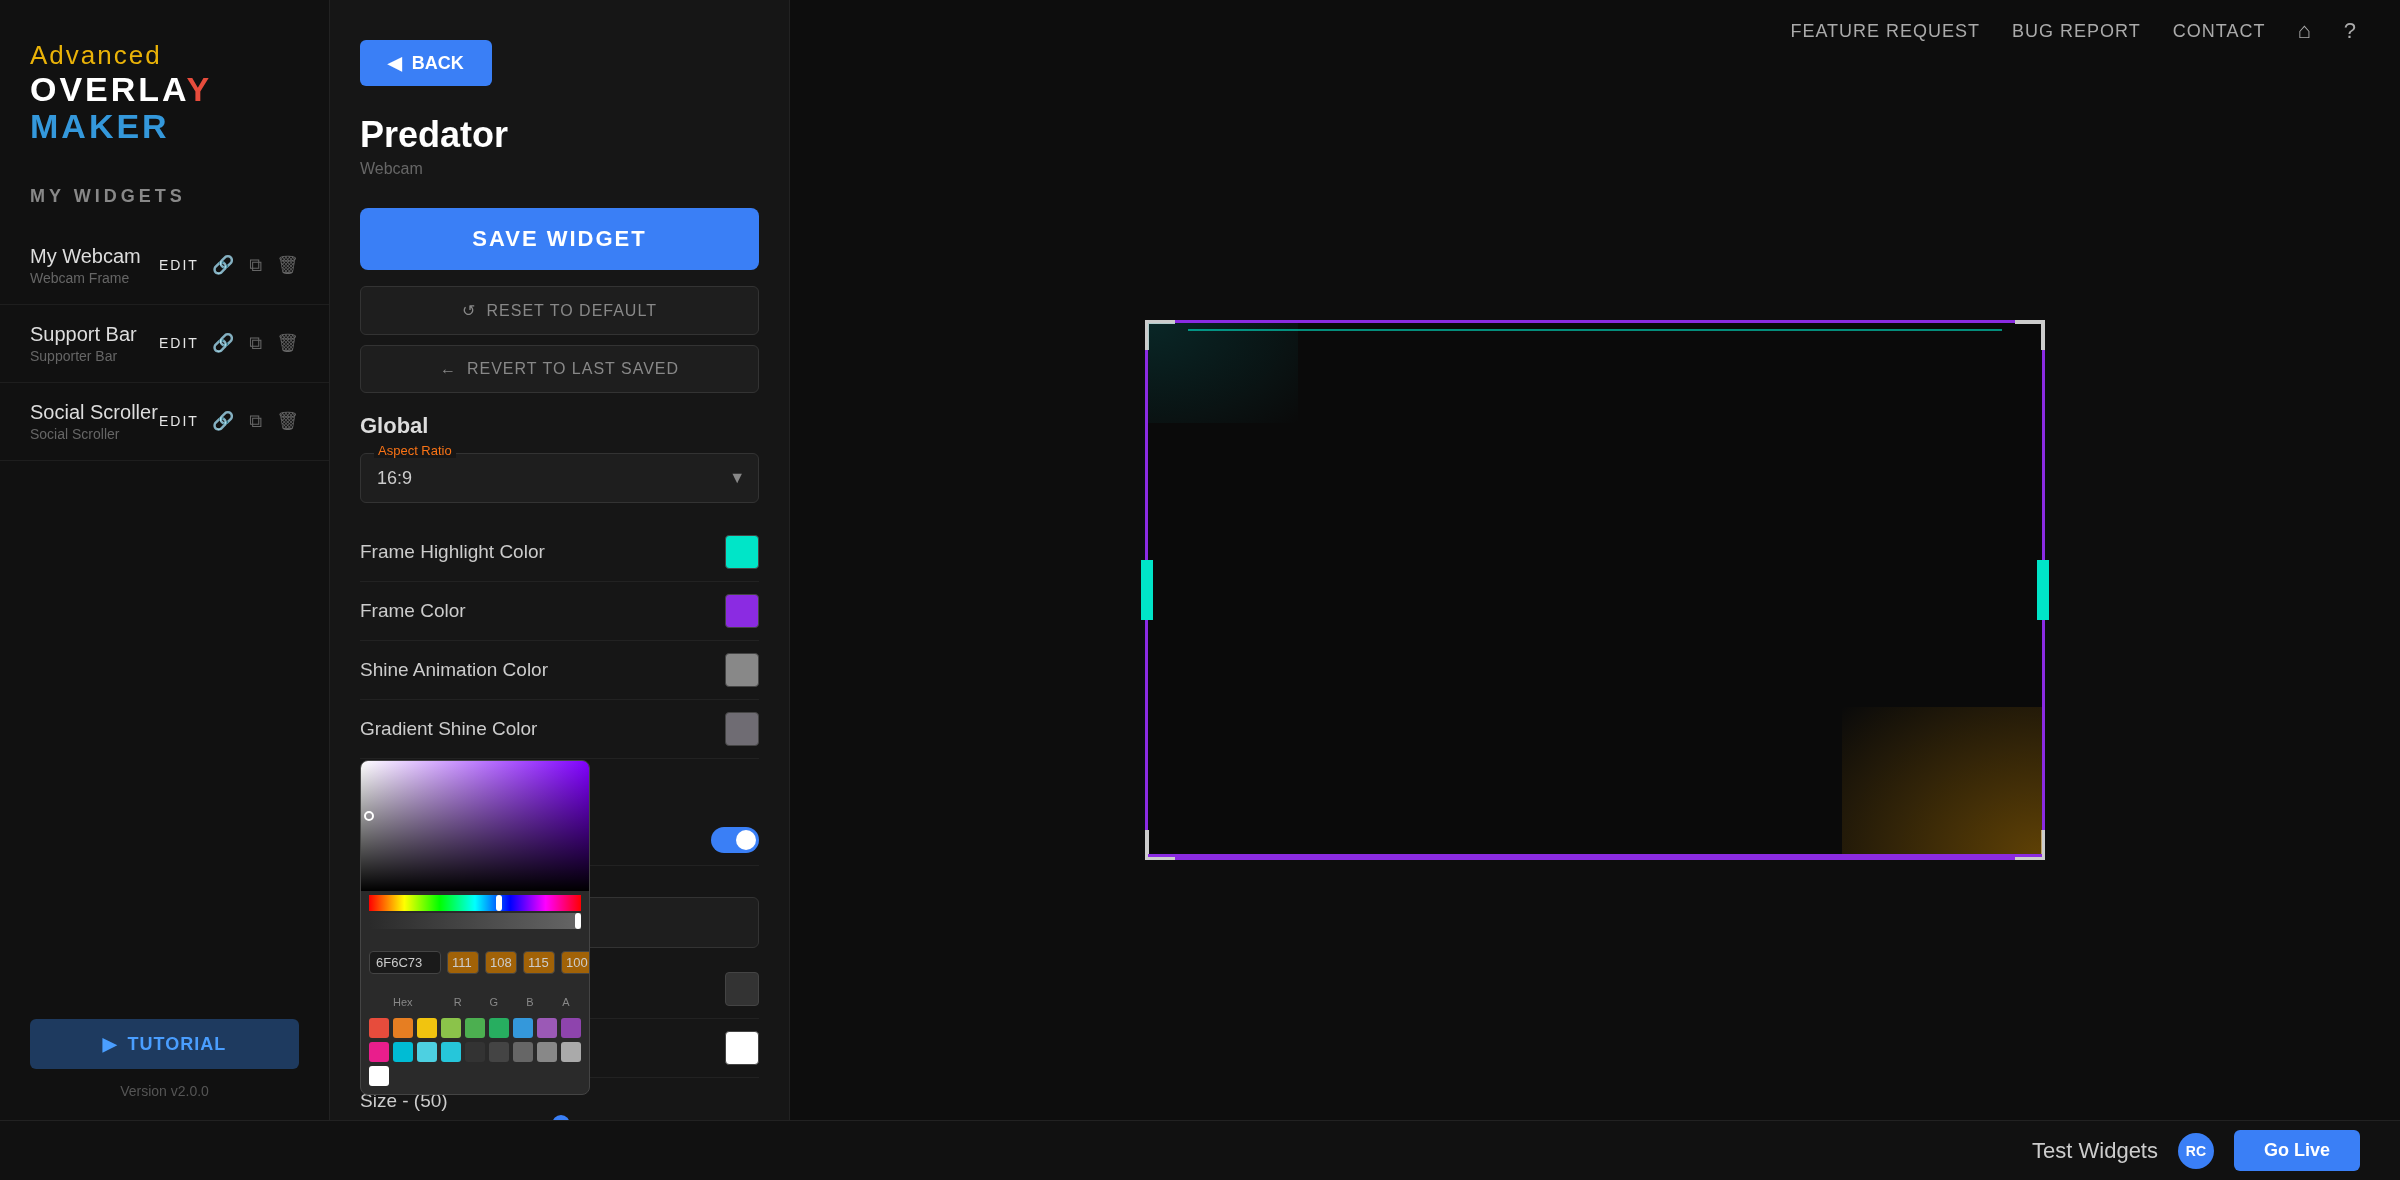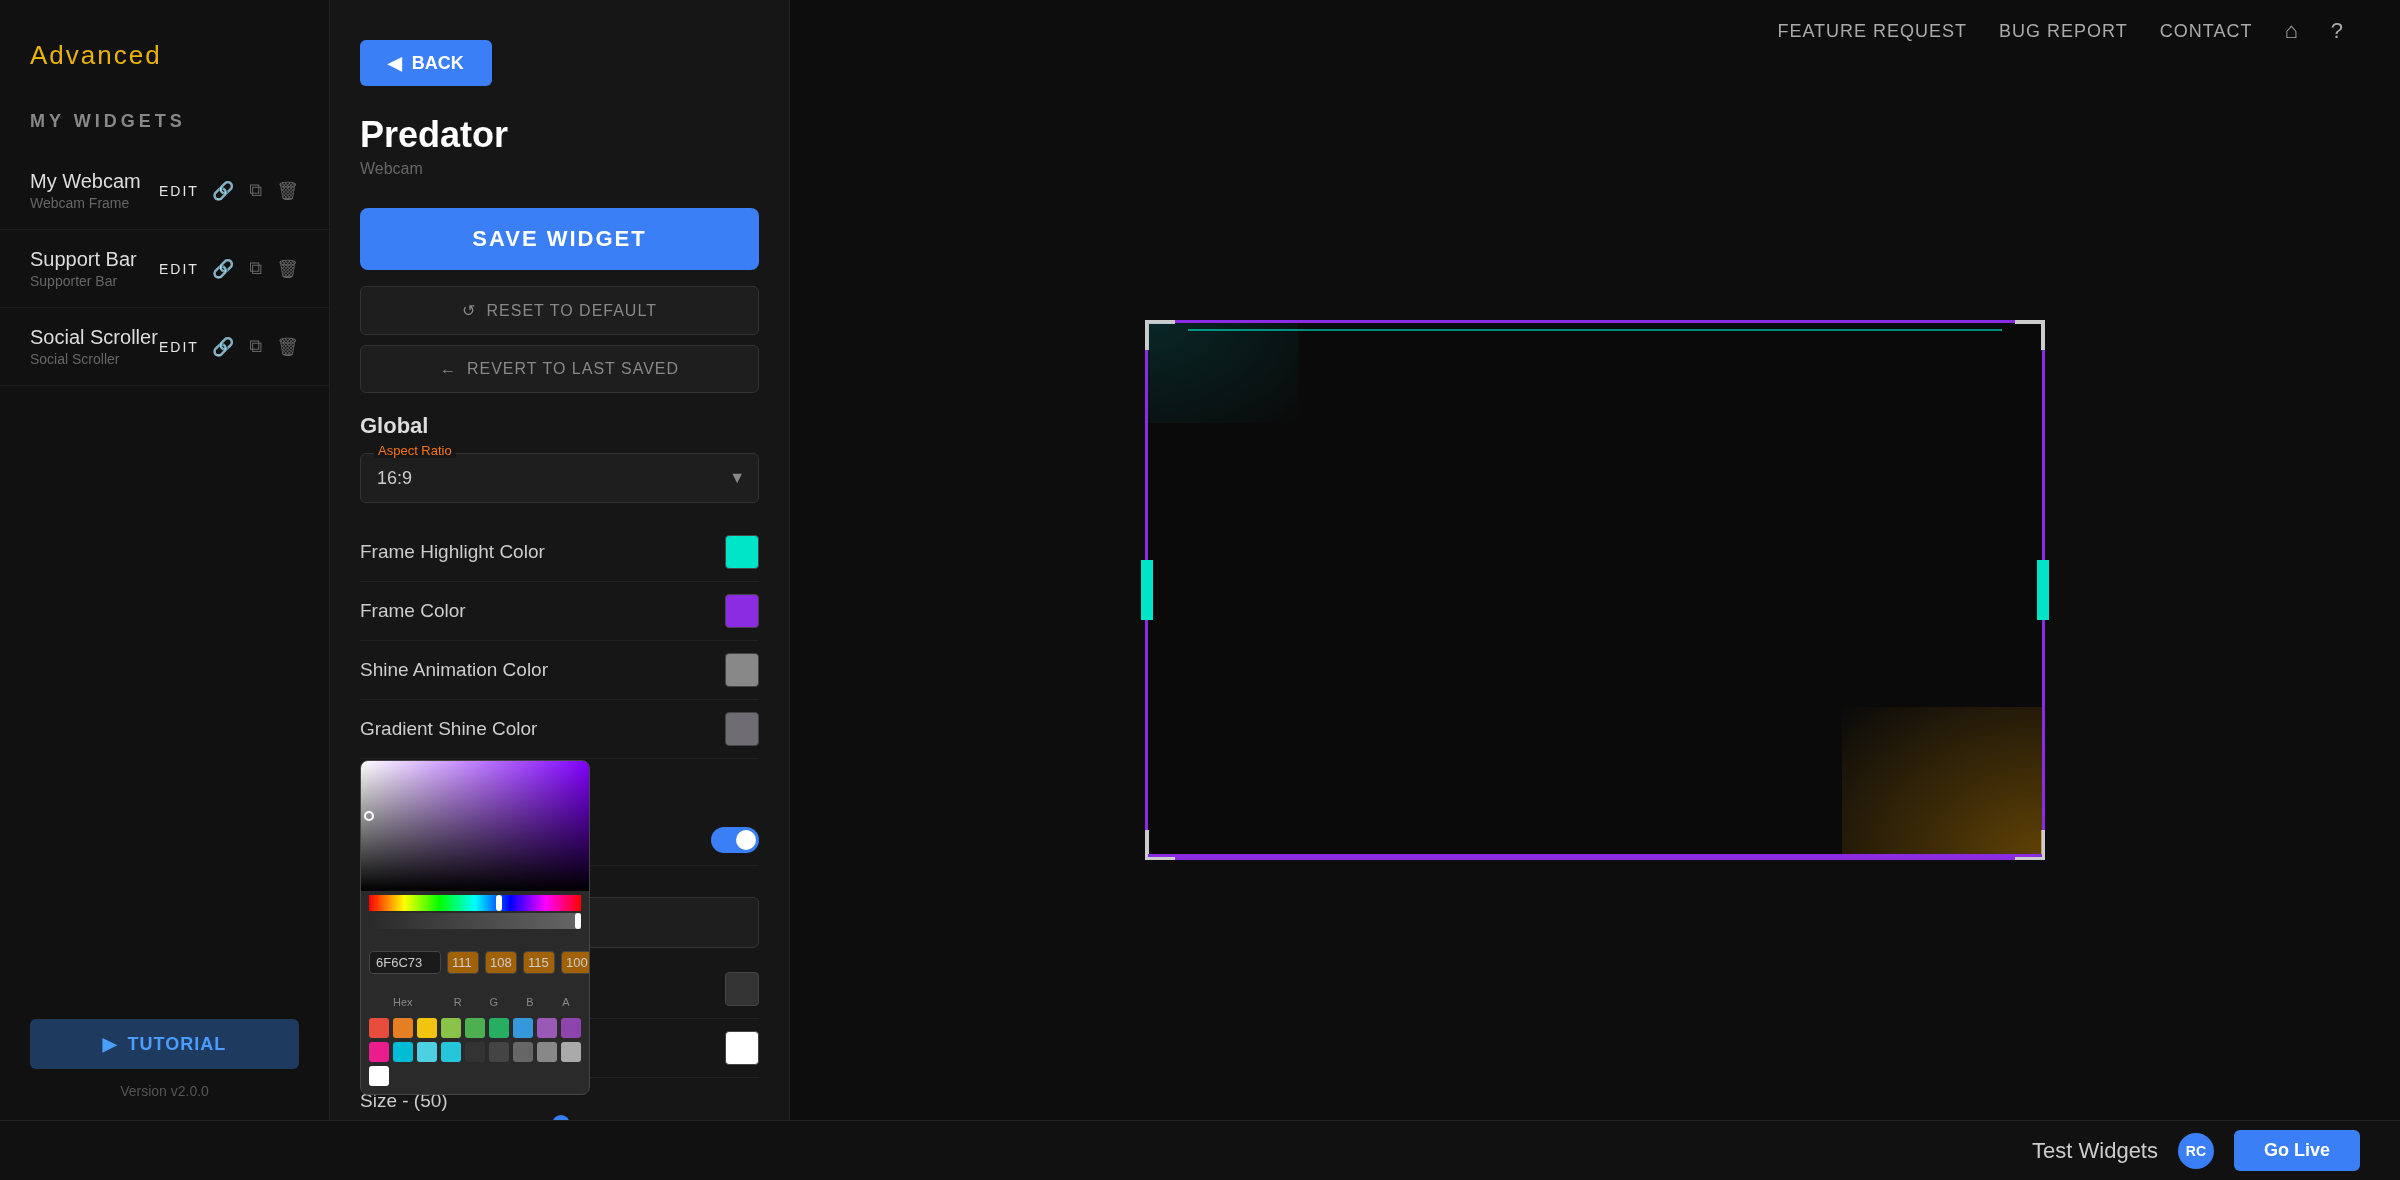--- a/index.html
+++ b/index.html
@@ -11,21 +11,21 @@
       height: 1180px;
       overflow: hidden;
       display: flex;
       flex-direction: column;
     }
 
     
     .top-nav {
       position: absolute;
       top: 0;
-      right: 16px;
+      right: 3px;
       display: flex;
       align-items: center;
       gap: 32px;
       padding: 18px 40px;
       font-size: 18px;
       color: #aaa;
       z-index: 10;
     }
     .top-nav span { cursor: pointer; letter-spacing: 1px; }
     .top-nav-icon { font-size: 22px; cursor: pointer; color: #aaa; }
@@ -614,20 +614,23 @@
     ::-webkit-scrollbar-thumb { background: #333; border-radius: 3px; }
   </style>
 </head>
 <body>
 
 <div class="main-layout">
 
   <div class="sidebar">
     <div class="logo-area">
       <div class="logo-advanced">Advanced</div>
+      <div class="logo-main">
+        <span class="logo-overlay">OVERLA</span><span class="logo-y">Y</span><span class="logo-maker"> MAKER</span>
+      </div>
     </div>
 
     <div class="my-widgets-label">MY WIDGETS</div>
 
     <div class="widget-list">
 
     <div class="widget-item">
       <div class="widget-item-info">
         <div class="widget-item-name">My Webcam</div>
         <div class="widget-item-sub">Webcam Frame</div>

